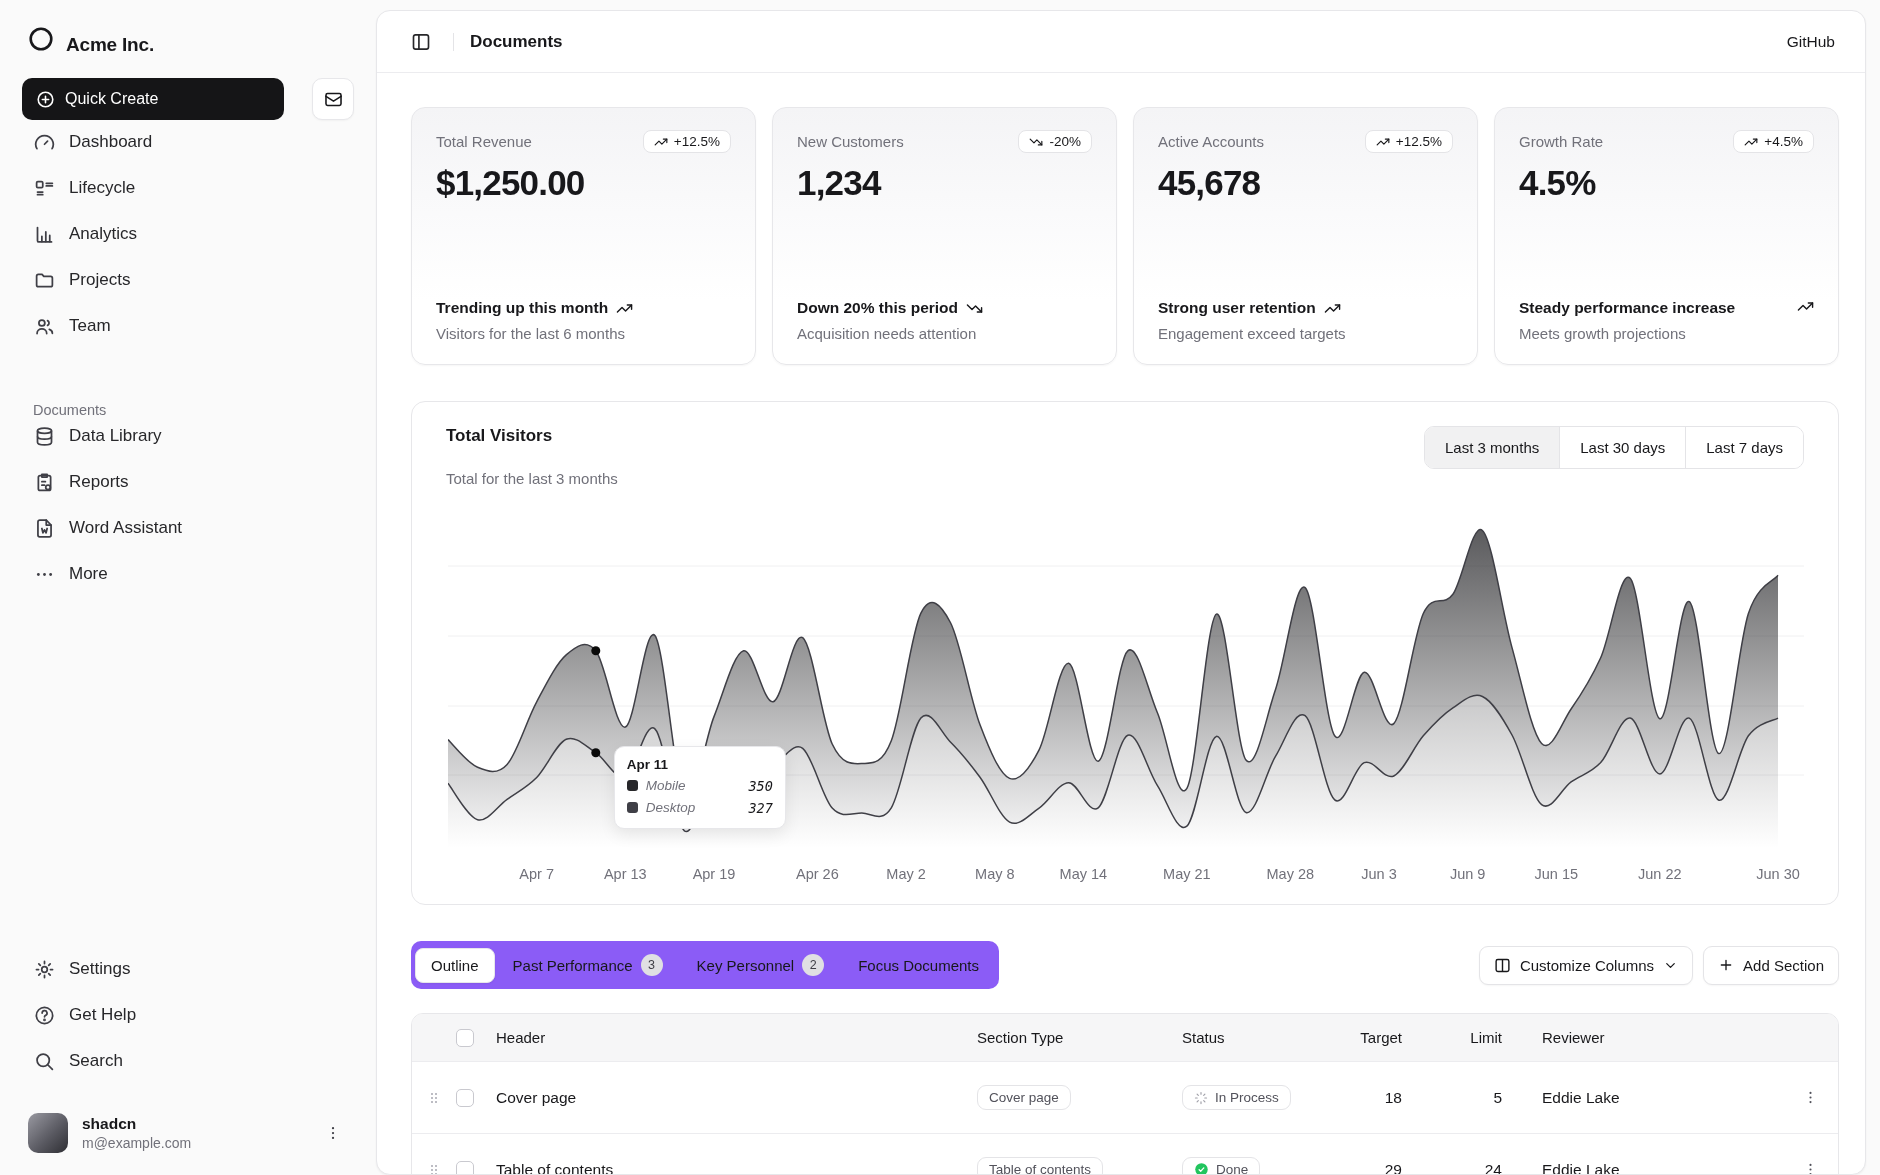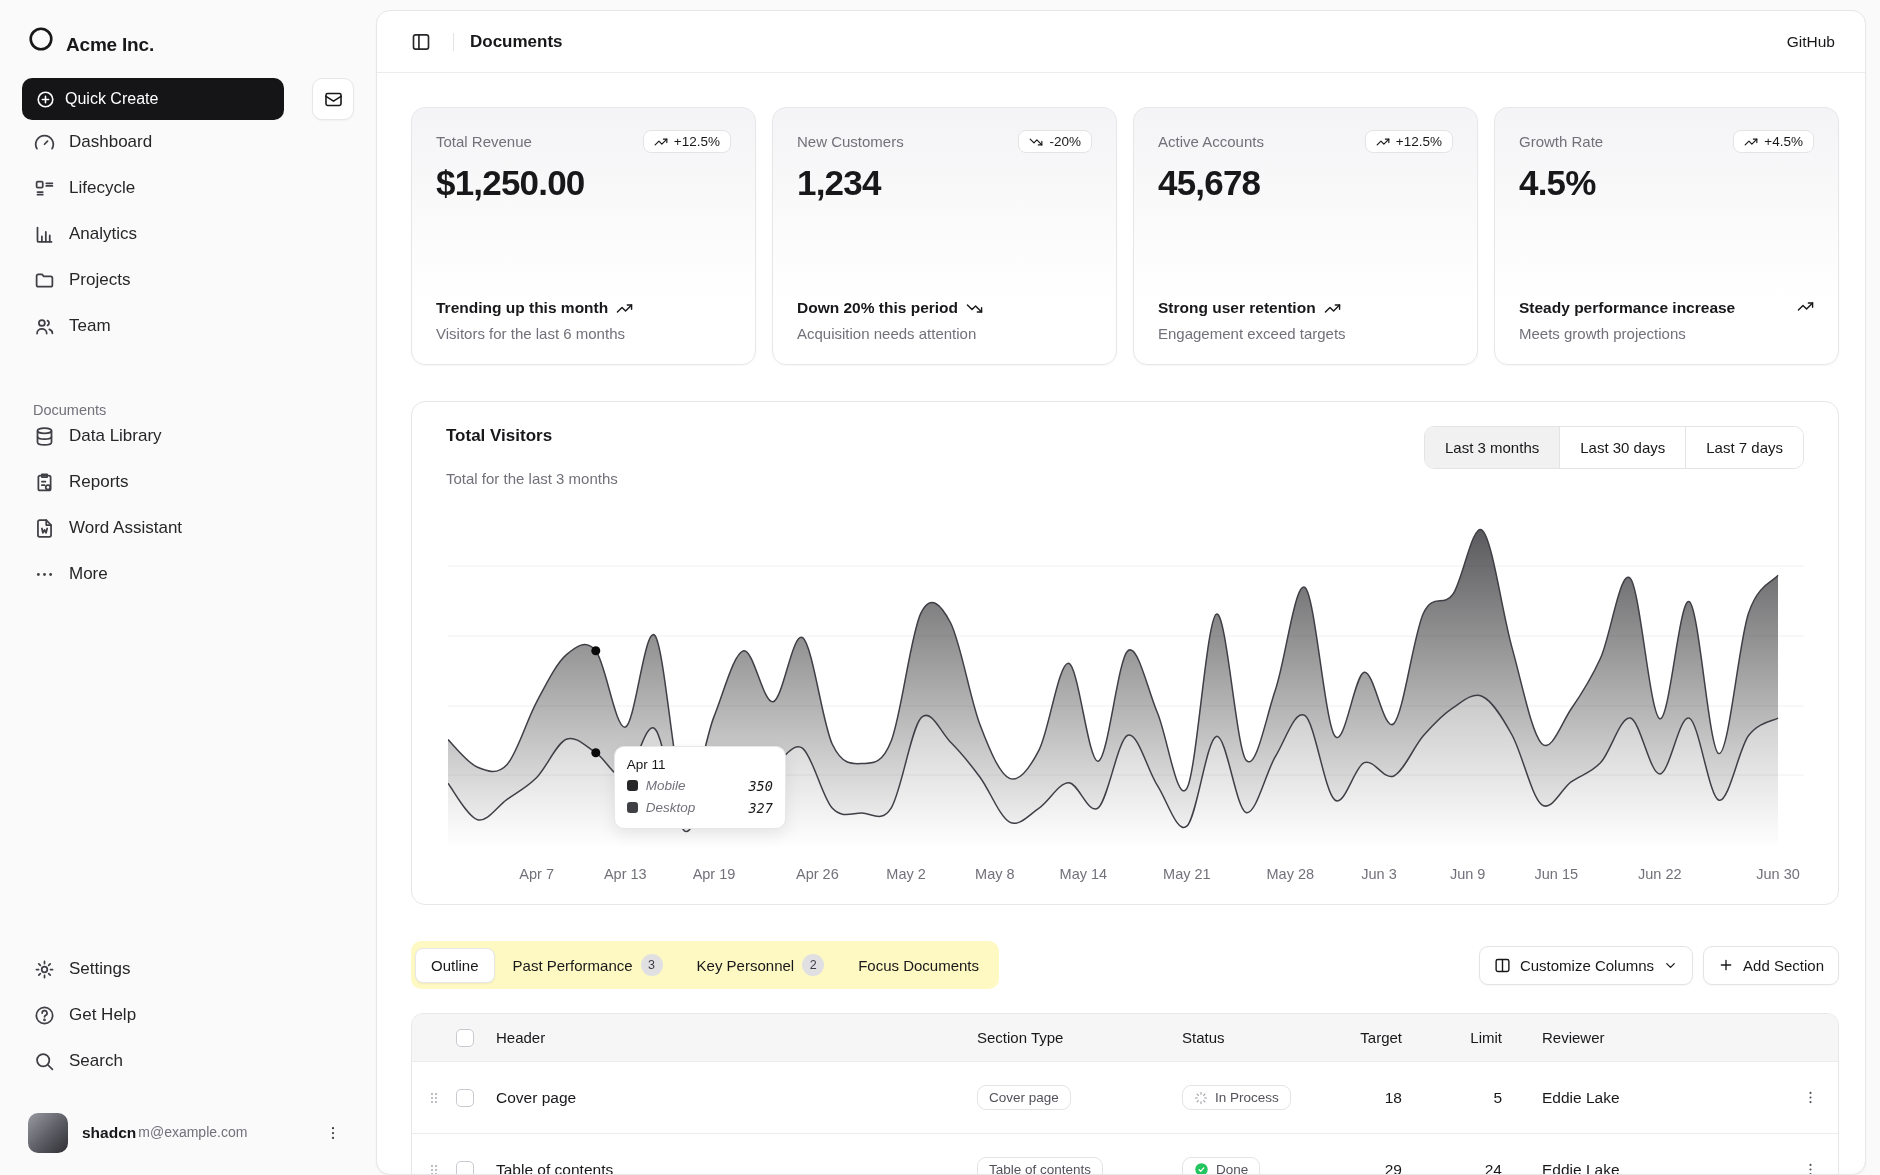--- a/index.html
+++ b/index.html
@@ -14,21 +14,21 @@
   .qc-row { display:flex; gap:28px; margin:8px 0 12px 0; }
   .qc-btn { flex:1; display:flex; align-items:center; gap:10px; background:#151517; color:#fff; border:none; border-radius:10px; height:42px; padding:0 14px; font-size:16px; font-weight:500; cursor:pointer; }
   .mail-btn { width:42px; height:42px; background:#fff; border:1px solid #e7e7ea; border-radius:10px; display:flex; align-items:center; justify-content:center; box-shadow:0 1px 2px rgba(0,0,0,.04); cursor:pointer; }
   .nav { display:flex; flex-direction:column; }
   .nav-item { display:flex; align-items:flex-start; gap:14px; height:46px; padding:0 11px; border-radius:8px; font-size:17px; color:#27272a; cursor:pointer; }
   .nav-item .ico { display:flex; width:22px; justify-content:center; color:#3f3f46; }
   .section-label { margin:40px 0 8px 0; padding:0 11px; font-size:14.5px; color:#71717a; }
   .side-foot { margin-top:auto; display:flex; flex-direction:column; }
   .user-row { display:flex; align-items:center; gap:14px; padding:16px 6px 4px 6px; }
   .avatar { width:40px; height:40px; border-radius:10px; background:linear-gradient(135deg,#9a9aa2 0%,#5b5b63 55%,#2e2e33 100%); flex:none; }
-  .user-meta { display:flex; gap:2px; }
+  .user-meta { display:flex; flex-direction:column; gap:2px; }
   .user-name { font-size:15.5px; font-weight:600; }
   .user-email { font-size:14px; color:#71717a; }
   .kebab { margin-left:auto; color:#3f3f46; background:none; border:none; cursor:pointer; display:flex; padding:6px; }
 
   
   .main { flex:1; margin:10px 14px 0 0; background:#fff; border:1px solid #e7e7ea; border-radius:14px; box-shadow:0 1px 2px rgba(0,0,0,.05); display:flex; flex-direction:column; overflow:hidden; }
   .topbar { height:62px; flex:none; display:flex; align-items:center; padding:0 30px 0 28px; border-bottom:1px solid #ececef; }
   .panel-btn { background:none; border:none; display:flex; padding:6px; cursor:pointer; color:#27272a; }
   .top-divider { width:1px; height:18px; background:#e4e4e7; margin:0 16px; }
   .top-title { font-size:17px; font-weight:600; }
@@ -53,28 +53,28 @@
   .chart-head { display:flex; align-items:flex-start; justify-content:space-between; padding:0 34px 6px 34px; }
   .chart-title { font-size:17px; font-weight:700; }
   .chart-sub { font-size:15px; color:#71717a; margin-top:24px; }
   .range-group { display:flex; border:1px solid #e4e4e7; border-radius:10px; overflow:hidden; background:#fff; }
   .range-item { padding:12px 20px; font-size:15px; color:#18181b; cursor:pointer; background:#fff; border:none; border-left:1px solid #e4e4e7; }
   .range-item:first-child { border-left:none; }
   .range-item.active { background:#f1f1f2; }
   .chart-wrap { position:relative; padding:20px 30px 2px 36px; }
   .chart-wrap svg { display:block; }
   .chart-tooltip { position:absolute; width:172px; background:#fff; border:1px solid #e7e7ea; border-radius:10px; box-shadow:0 6px 16px rgba(0,0,0,.08); padding:10px 12px 12px 12px; font-size:13.5px; z-index:2; }
-  .tt-title { font-weight:400; margin-bottom:0; }
+  .tt-title { font-weight:700; margin-bottom:0; }
   .tt-row { display:flex; align-items:center; gap:8px; margin-top:6px; color:#71717a;font-style:italic; }
   .tt-swatch { width:11px; height:11px; border-radius:3px; flex:none; }
   .tt-val { margin-left:auto; color:#18181b; font-family:"DejaVu Sans Mono",monospace; font-size:13.5px; }
 
   
   .tabs-row { display:flex; align-items:center; margin-bottom:24px; }
-  .tabs { display:flex; align-items:center; background:#fef9c3; border-radius:10px; padding:4px; gap:2px; }
+  .tabs { display:flex; align-items:center; background:#8b5cf6; border-radius:10px; padding:4px; gap:2px; }
   .tab { display:flex; align-items:center; gap:8px; border:none; background:transparent; border-radius:8px; padding:9px 16px; font-size:15px; color:#18181b; cursor:pointer; }
   .tab.active { background:#fff; border:1px solid #e7e7ea; padding:8px 15px; box-shadow:0 1px 2px rgba(0,0,0,.06); }
   .tab-count { background:#e0e0e3; color:#3f3f46; border-radius:999px; min-width:22px; height:22px; display:flex; align-items:center; justify-content:center; font-size:12.5px; padding:0 6px; }
   .toolbar { margin-left:auto; display:flex; gap:10px; }
   .btn-outline { display:flex; align-items:center; gap:9px; background:#fff; border:1px solid #e4e4e7; border-radius:9px; padding:0 14px; height:39px; font-size:15px; color:#18181b; cursor:pointer; box-shadow:0 1px 2px rgba(0,0,0,.04); }
 
   
   .table { border:1px solid #e7e7ea; border-radius:12px; overflow:hidden; background:#fff; }
   .t-grid { display:grid; grid-template-columns:44px 40px 1fr 205px 150px 70px 100px 280px 56px; align-items:center; }
   .t-head { background:#f6f6f7; height:47px; font-size:15px; color:#18181b; }

